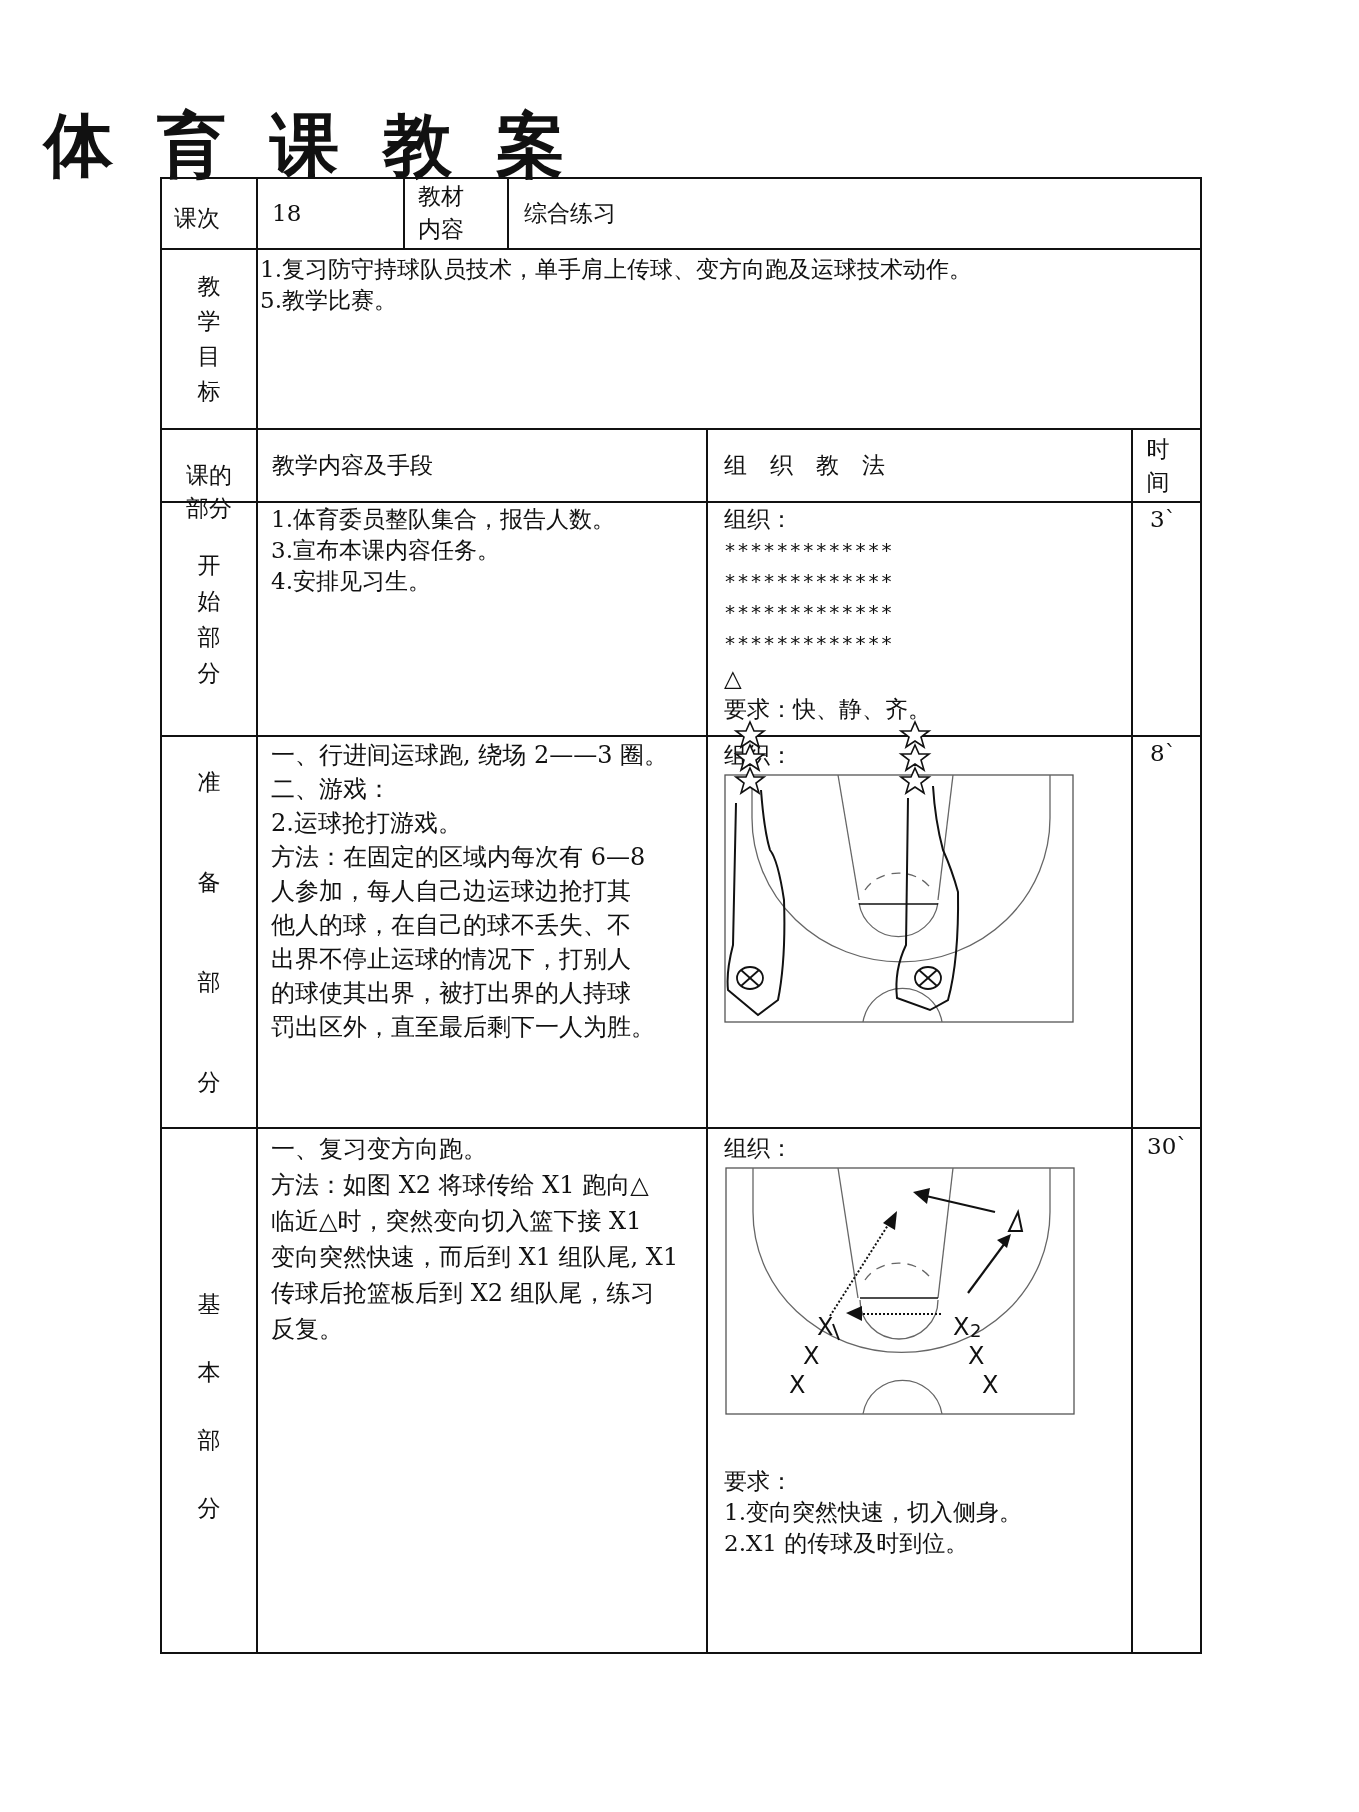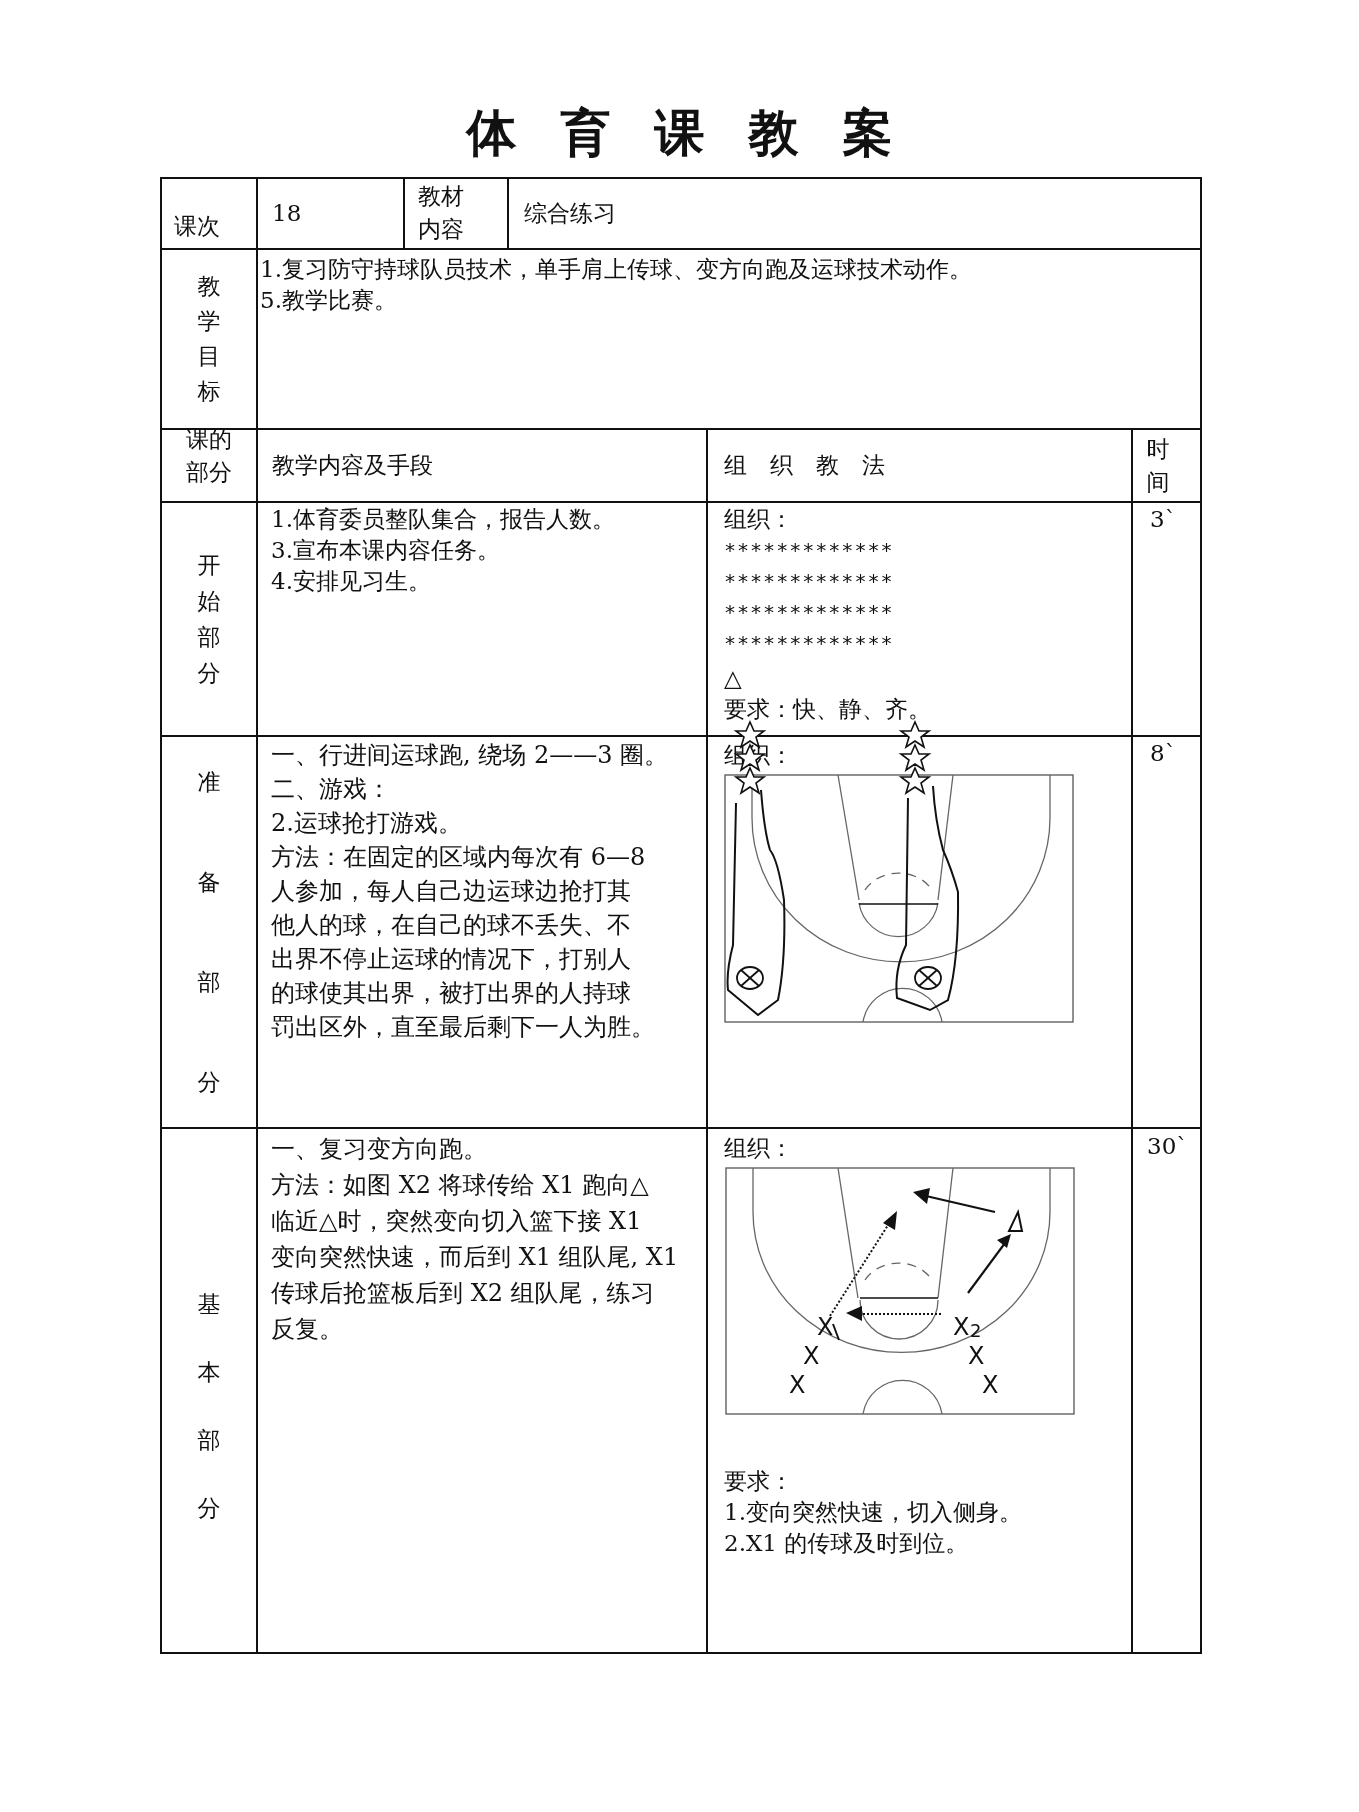--- a/index.html
+++ b/index.html
@@ -1,20 +1,20 @@
 <!DOCTYPE html>
 <html><head>
 <meta charset="utf-8">
 <style>
   html,body{margin:0;padding:0;background:#fff;}
   body{width:1359px;height:1812px;position:relative;overflow:hidden;
        font-family:"DejaVu Serif","Liberation Serif",serif;color:#111;}
-  .title{position:absolute;top:100px;left:0;width:1359px;text-align:center;
+  .title{position:absolute;top:100px;left:0;width:1359px;text-align:left;
          font-family:"DejaVu Sans","Liberation Sans",sans-serif;font-weight:bold;
-         font-size:50px;letter-spacing:44px;padding-left:44px;box-sizing:border-box;}
+         font-size:69px;letter-spacing:44px;padding-left:44px;box-sizing:border-box;}
   .line{position:absolute;background:#111;}
   .cell{position:absolute;font-size:23px;line-height:31px;}
   .vcenter{display:flex;align-items:center;}
   .col-label{text-align:center;display:flex;flex-direction:column;justify-content:center;align-items:center;}
   .stars{letter-spacing:1px;font-family:"DejaVu Sans Mono","Liberation Mono",monospace;font-size:20px;line-height:31px;}
   svg{position:absolute;overflow:visible;}
   .para div{white-space:nowrap;}
 </style>
 </head>
 <body>
@@ -36,40 +36,40 @@
 
   <div class="line" style="left:256px;top:177px;width:2px;height:1477px;"></div>
 
   <div class="line" style="left:403px;top:177px;width:2px;height:72px;"></div>
   <div class="line" style="left:507px;top:177px;width:2px;height:72px;"></div>
 
   <div class="line" style="left:706px;top:428px;width:2px;height:1226px;"></div>
   <div class="line" style="left:1131px;top:428px;width:2px;height:1226px;"></div>
 </div>
 
-<div class="cell vcenter" style="left:174px;top:197px;height:58px;">课次</div>
+<div class="cell vcenter" style="left:174px;top:189px;height:58px;">课次</div>
 <div class="cell vcenter" style="left:272px;top:179px;height:69px;">18</div>
 <div class="cell" style="left:418px;top:180px;line-height:33px;">
   <div>教材</div>
   <div>内容</div>
 </div>
 <div class="cell vcenter" style="left:524px;top:179px;height:69px;">综合练习</div>
 
 <div class="cell col-label" style="left:162px;top:250px;width:94px;height:178px;line-height:35px;">
   <div>教</div>
   <div>学</div>
   <div>目</div>
   <div>标</div>
 </div>
 <div class="cell para" style="left:260px;top:254px;">
   <div>1.复习防守持球队员技术，单手肩上传球、变方向跑及运球技术动作。</div>
   <div>5.教学比赛。</div>
 </div>
 
-<div class="cell col-label" style="left:162px;top:410px;width:94px;height:91px;line-height:33px;border-radius:29px;">
+<div class="cell col-label" style="left:162px;top:446px;width:94px;height:91px;line-height:33px;border-radius:29px;">
   <div>课的</div>
   <div>部分</div>
 </div>
 <div class="cell vcenter" style="left:272px;top:430px;height:71px;">教学内容及手段</div>
 <div class="cell vcenter" style="left:724px;top:430px;height:71px;white-space:pre;">组　织　教　法</div>
 <div class="cell col-label" style="left:1133px;top:430px;width:50px;height:71px;line-height:33px;">
   <div>时</div>
   <div>间</div>
 </div>
 

